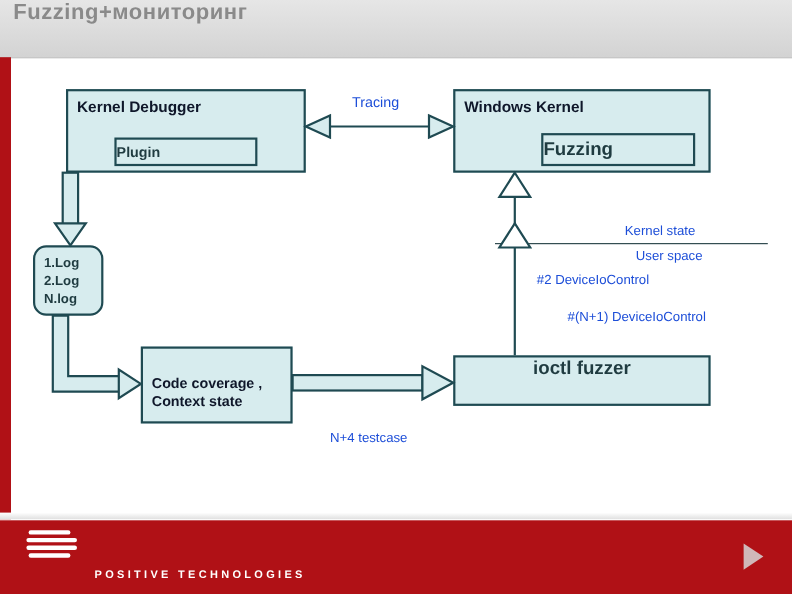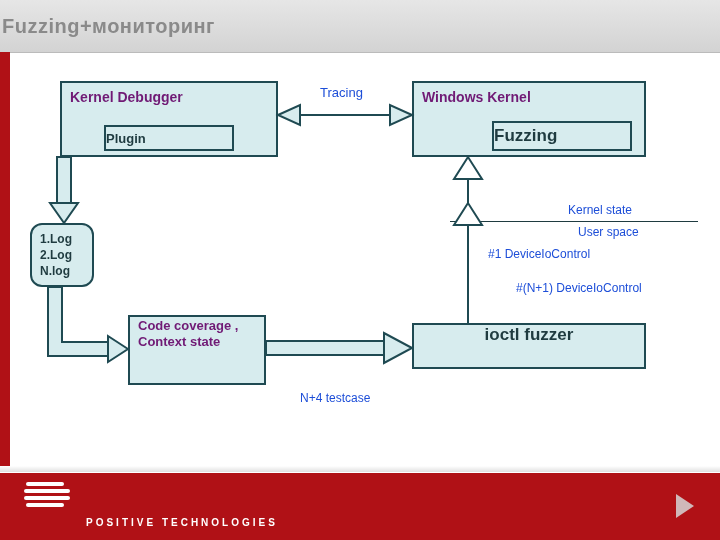--- a/index.html
+++ b/index.html
@@ -1,21 +1,21 @@
 <!DOCTYPE html>
 <html><head>
 <meta charset="utf-8">
 <style>
 html,body{margin:0;padding:0;width:720px;height:540px;font-family:Verdana,Geneva,sans-serif;background:#fff;overflow:hidden}
-.title-bar{background:linear-gradient(#e6e6e6,#d3d3d3);height:52px;border-bottom:1px solid #bbb;display:flex;align-items:center;padding-left:2px}
+.title-bar{background:linear-gradient(#e6e6e6,#d3d3d3);height:52px;border-bottom:1px solid #bbb;display:flex;align-items:flex-start;padding-left:12px}
 .title-bar h1{margin:0;font-size:20px;font-weight:bold;color:#8a8a8a;letter-spacing:.5px}
 .red-strip{position:absolute;top:52px;left:0;width:10px;height:420px;background:#b01116}
 .canvas{position:relative;width:720px;height:420px}
 .box{position:absolute;background:#d7ecee;border:2px solid #1f4a52;box-sizing:border-box}
-.box .hdr{font-weight:bold;font-size:14px;color:#701a75;margin:6px 0 0 8px}
+.box .hdr{font-weight:bold;font-size:14px;color:#0f172a;margin:6px 0 0 8px}
 .subbox{position:absolute;background:#d7ecee;border:2px solid #1f4a52;box-sizing:border-box;text-align:left;font-size:13px;font-weight:bold;color:#1f3b40;padding-top:4px}
 .lbl{position:absolute;font-size:12px;font-weight:normal;color:#1d4ed8}
 .logbox{position:absolute;background:#d7ecee;border:2px solid #1f4a52;border-radius:12px;box-sizing:border-box;font-size:12px;font-weight:bold;color:#1f3b40;padding:6px 8px;line-height:1.35}
 .hr-line{position:absolute;height:1px;background:#1f3b40}
 .footer{position:absolute;left:0;bottom:0;width:720px;height:67px;background:#b01116}
 .footer-shine{position:absolute;left:0;bottom:68px;width:720px;height:6px;background:linear-gradient(#fff,#e0e0e0)}
 .logo-text{position:absolute;left:86px;bottom:12px;color:#fff;font-size:10px;letter-spacing:3px;font-weight:bold}
 .logo-mark{position:absolute;left:24px;bottom:28px;width:54px;height:30px}
 .logo-mark span{display:block;height:4px;margin-bottom:3px;background:#fff;border-radius:2px}
 .logo-mark span:nth-child(1){width:38px;margin-left:2px}
@@ -47,31 +47,31 @@
 
   <div class="lbl" style="left:320px;top:32px;font-size:13px">Tracing</div>
 
   <div class="logbox" style="left:30px;top:170px;width:64px;height:64px">
     <div>1.Log</div>
     <div>2.Log</div>
     <div>N.log</div>
   </div>
 
   <div class="box" style="left:128px;top:262px;width:138px;height:70px">
-    <div class="hdr" style="font-size:13px;line-height:1.25;margin:1px 8px">Code coverage , Context state</div>
+    <div class="hdr" style="font-size:13px;line-height:1.25;margin:24px 8px">Code coverage , Context state</div>
   </div>
 
   <div class="box" style="left:412px;top:270px;width:234px;height:46px;text-align:center">
     <div style="font-weight:bold;font-size:17px;color:#1f3b40;">ioctl fuzzer</div>
   </div>
 
   <div class="hr-line" style="left:450px;top:168px;width:248px"></div>
   <div class="lbl" style="left:568px;top:150px">Kernel state</div>
   <div class="lbl" style="left:578px;top:172px">User space</div>
-  <div class="lbl" style="left:488px;top:194px">#1 DeviceIoControl</div>
+  <div class="lbl" style="left:488px;top:194px">#2 DeviceIoControl</div>
   <div class="lbl" style="left:516px;top:228px">#(N+1) DeviceIoControl</div>
   <div class="lbl" style="left:300px;top:338px">N+4 testcase</div>
 
   <svg class="arrows">
     <defs>
       <marker id="ah" markerWidth="14" markerHeight="14" refX="2" refY="5" orient="auto">
         <path d="M0,0 L10,5 L0,10 Z" fill="#d7ecee" stroke="#1f4a52" stroke-width="1"></path>
       </marker>
     </defs>
 

